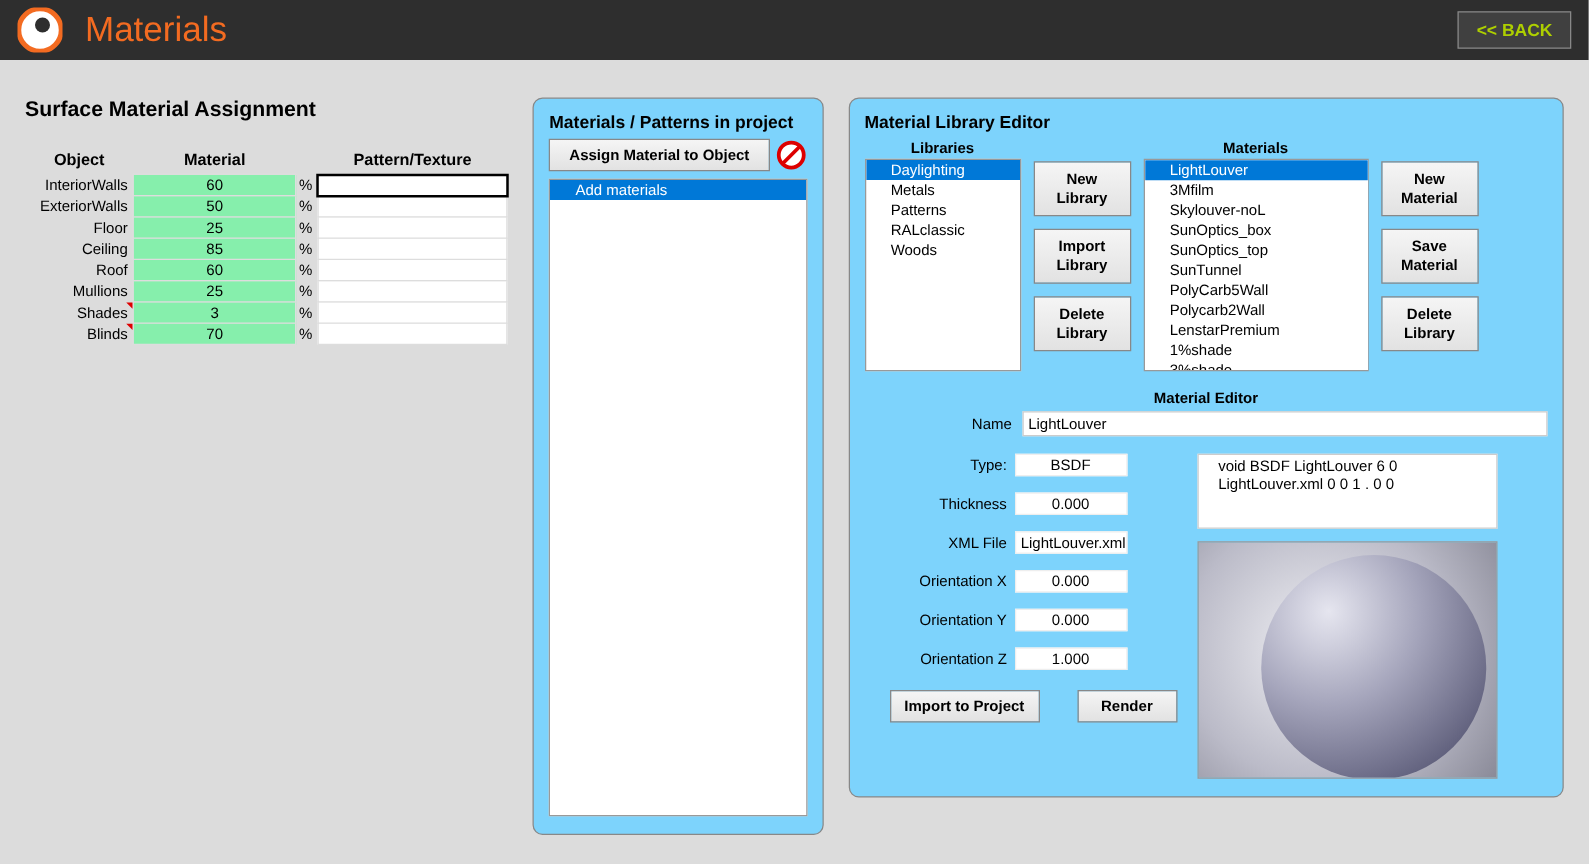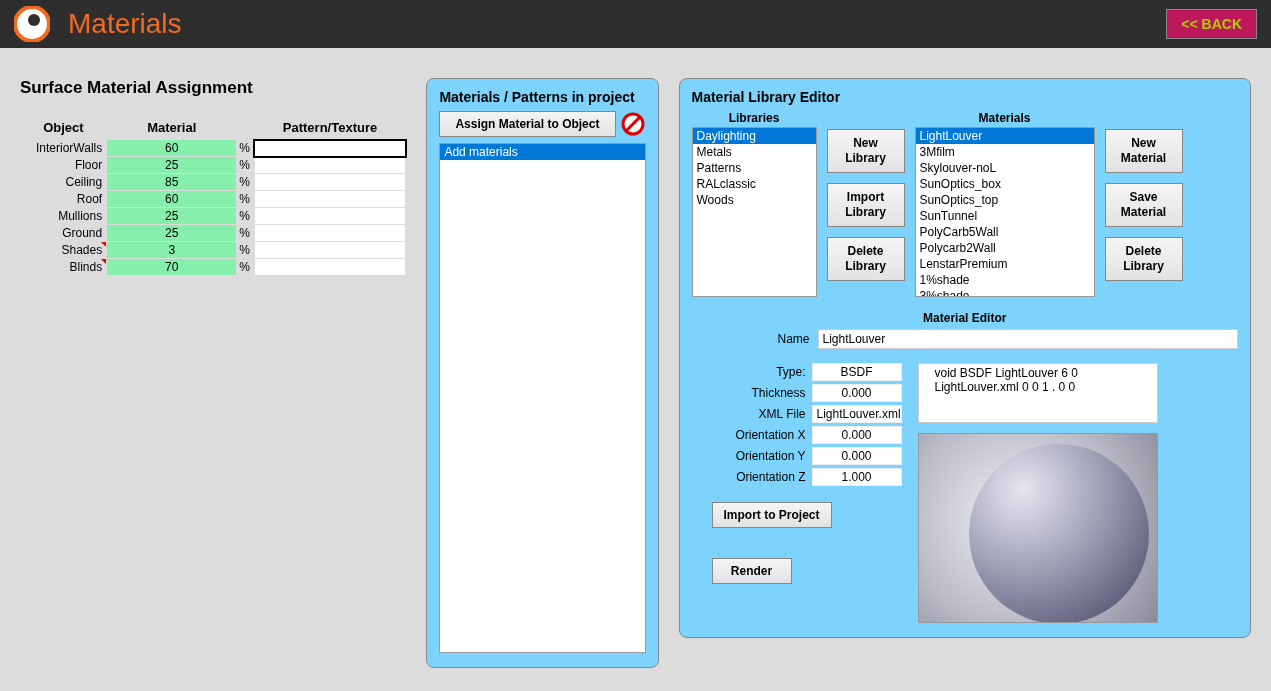--- a/index.html
+++ b/index.html
@@ -25,21 +25,21 @@
   }
   .logo-svg { width: 36px; height: 36px; }
   .title {
     font-size: 28px;
     color: #F36B21;
     font-weight: normal;
     margin: 0;
   }
   .back-btn {
     border: 1px solid #888;
-    background: #be185d;
+    background: #404040;
     color: #AECF00;
     font-size: 14px;
     padding: 6px 14px;
     cursor: pointer;
     font-weight: bold;
   }
   .page {
     display: flex;
     padding: 30px 20px;
     gap: 20px;
@@ -148,21 +148,21 @@
   .listbox {
     background: #FFF;
     border: 1px solid #999;
     overflow-y: scroll;
     font-size: 12px;
   }
   .listbox.mid {
     flex: 1;
   }
   .list-item {
-    padding: 1px 4px;
+    padding: 1px 20px;
     white-space: nowrap;
   }
   .list-item.sel {
     background: #0078D7;
     color: #FFF;
   }
   .col-right {
     width: 620px;
   }
   .lib-row {
@@ -218,21 +218,21 @@
     padding: 2px 4px;
     background: #FFF;
   }
   .editor-bottom {
     display: flex;
     gap: 16px;
   }
   .prop-rows {
     display: flex;
     flex-direction: column;
-    gap: 3px;
+    gap: 13px;
     justify-content: center;
   }
   .prop-row {
     display: flex;
     align-items: center;
   }
   .prop-row .lbl {
     width: 120px;
     text-align: right;
     padding-right: 6px;
@@ -276,21 +276,20 @@
     height: 180px;
     border-radius: 50%;
     background: radial-gradient(circle at 30% 25%, #E6E6F0 0%, #A0A0B8 40%, #5A5A78 80%, #303048 100%);
     opacity: 0.9;
   }
   .bottom-btns {
     display: flex;
     gap: 30px;
     margin-top: 16px;
     margin-left: 20px;
-    flex-direction: column;
   }
 </style>
 </head>
 <body>
 
 <div class="header">
   <div class="logo-wrap">
     <svg class="logo-svg" viewBox="0 0 36 36">
       <circle cx="18" cy="18" r="17" fill="#FFF"></circle>
       <circle cx="18" cy="18" r="17" fill="none" stroke="#F36B21" stroke-width="4"></circle>
@@ -315,45 +314,45 @@
         </tr>
       </thead>
       <tbody id="assign-body">
           <tr>
             <td class="obj">InteriorWalls</td>
             <td class="mat">60</td>
             <td class="pct">%</td>
             <td class="ptn ptn-selected"></td>
           </tr>
           <tr>
+            <td class="obj">ExteriorWalls</td>
+            <td class="mat">50</td>
+            <td class="pct">%</td>
+            <td class="ptn"></td>
+          </tr>
+          <tr>
             <td class="obj">Floor</td>
             <td class="mat">25</td>
             <td class="pct">%</td>
             <td class="ptn"></td>
           </tr>
           <tr>
             <td class="obj">Ceiling</td>
             <td class="mat">85</td>
             <td class="pct">%</td>
             <td class="ptn"></td>
           </tr>
           <tr>
             <td class="obj">Roof</td>
             <td class="mat">60</td>
             <td class="pct">%</td>
             <td class="ptn"></td>
           </tr>
           <tr>
             <td class="obj">Mullions</td>
-            <td class="mat">25</td>
-            <td class="pct">%</td>
-            <td class="ptn"></td>
-          </tr>
-          <tr>
-            <td class="obj">Ground</td>
             <td class="mat">25</td>
             <td class="pct">%</td>
             <td class="ptn"></td>
           </tr>
           <tr>
             <td class="obj">Shades<span class="red-tri"></span></td>
             <td class="mat">3</td>
             <td class="pct">%</td>
             <td class="ptn"></td>
           </tr>

